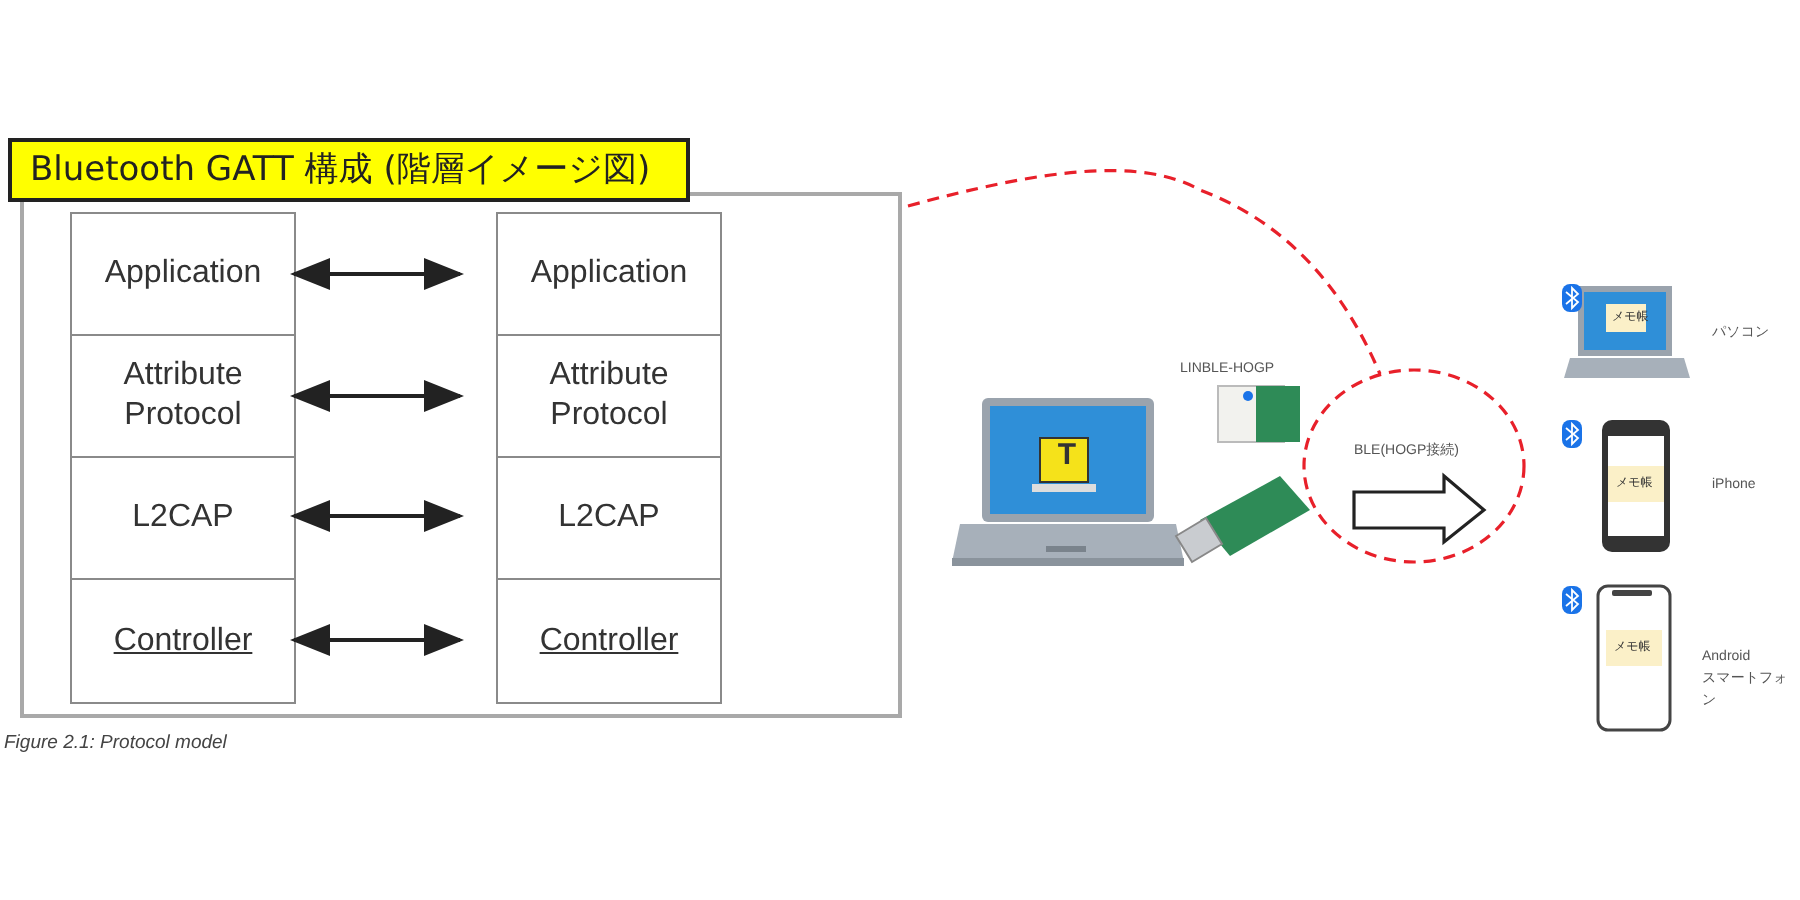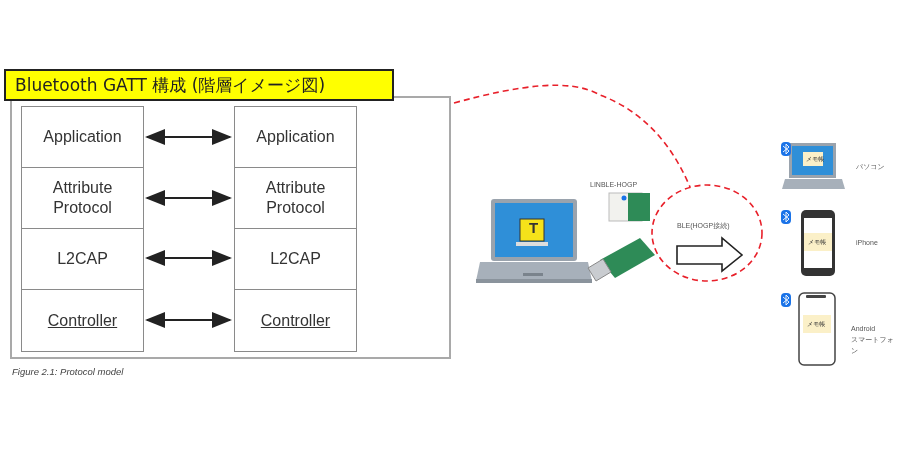--- a/index.html
+++ b/index.html
@@ -1,25 +1,25 @@
 <!DOCTYPE html>
 <html><head>
 <meta charset="utf-8">
 <style>
   html, body { margin:0; padding:0; background:#ffffff; }
   body { width:900px; height:450px; position:relative; overflow:hidden; font-family:"Liberation Sans", sans-serif; }
   .abs { position:absolute; }
   #outer-box { left:10px; top:96px; width:441px; height:263px; border:2px solid #a9a9a9; box-sizing:border-box; background:#fff; }
-  #title-label { left:4px; top:69px; width:390px; height:32px; background:#ffff00; border:2px solid #222; box-sizing:border-box;
+  #title-label { left:4px; top:69px; width:341px; height:32px; background:#ffff00; border:2px solid #222; box-sizing:border-box;
     font-family:"DejaVu Sans", sans-serif; font-size:17px; color:#222; line-height:28px; padding-left:9px; white-space:nowrap; z-index:3; }
-  .stack { position:absolute; width:123px; border:1px solid #8a8a8a; box-sizing:border-box; background:#fff; }
+  .stack { position:absolute; width:113px; border:1px solid #8a8a8a; box-sizing:border-box; background:#fff;margin-left:14px; }
   .layer { height:61px; border-bottom:1px solid #8a8a8a; box-sizing:border-box; display:flex; align-items:center; justify-content:center;
     text-align:center; font-size:16px; color:#333; line-height:20px; white-space:pre-line; }
   .layer:last-child { border-bottom:none;text-decoration:underline; }
-  #caption { left:12px; top:366px; font-size:9.5px; font-style:italic; color:#444; }
+  #caption { left:2px; top:366px; font-size:9.5px; font-style:italic; color:#444; }
   .small-label { font-size:7px; color:#555; white-space:pre-line; line-height:11px; }
   svg { position:absolute; left:0; top:0; }
 </style>
 </head>
 <body>
 
 <div id="outer-box" class="abs"></div>
 <div id="title-label" class="abs">Bluetooth GATT 構成 (階層イメージ図)</div>
 
 <div class="stack" style="left:21px; top:106px;">

